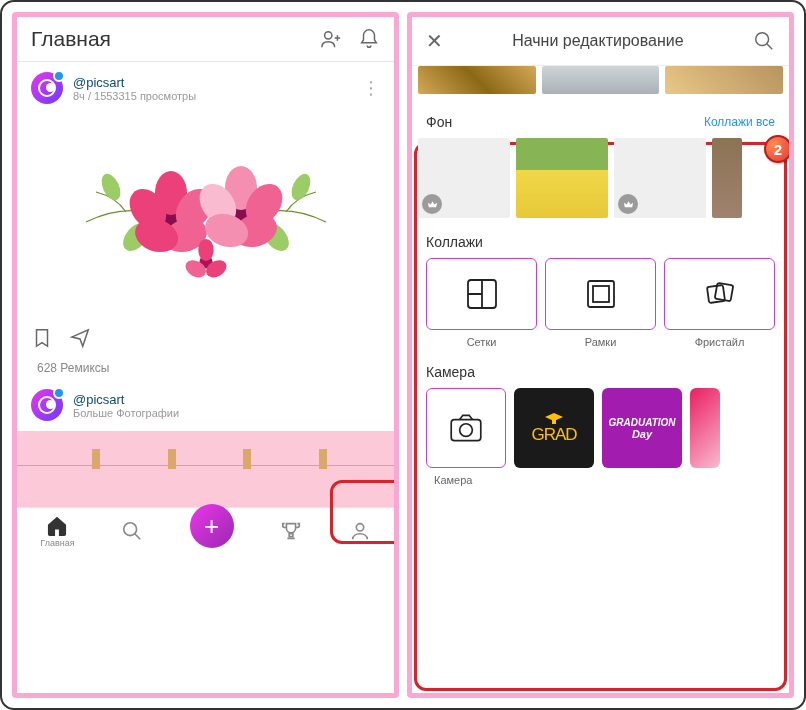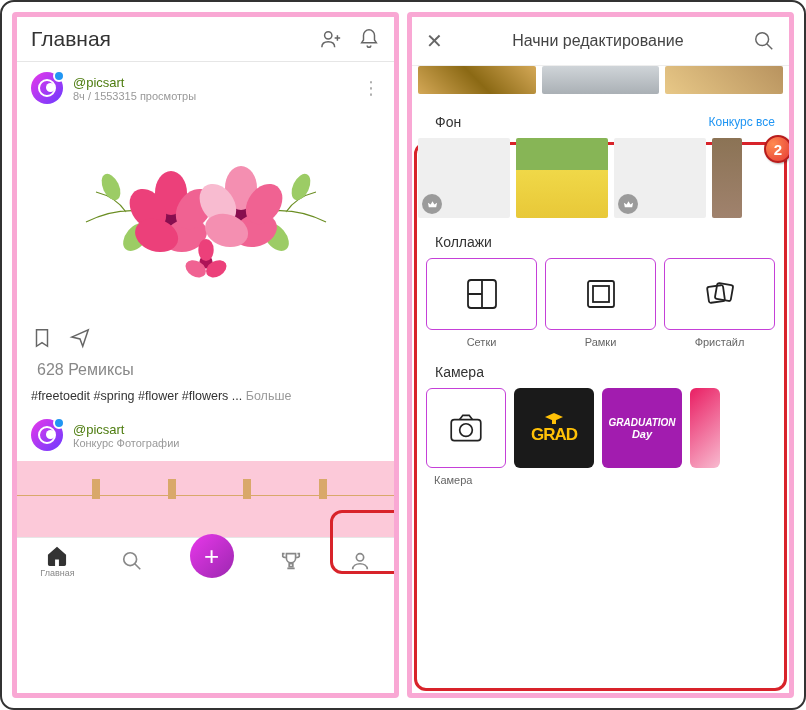--- a/index.html
+++ b/index.html
@@ -10,28 +10,28 @@
   .l-header { padding: 10px 14px; border-bottom: 1px solid #e6e6e6; display: flex; align-items: center; justify-content: space-between; }
   .l-header h1 { font-size: 21px; font-weight: 500; color: #333; }
   .l-header-icons { display: flex; gap: 16px; }
   .icon-svg { width: 22px; height: 22px; fill: none; stroke: #666; stroke-width: 1.6; }
   .post-head { display: flex; align-items: center; padding: 10px 14px; gap: 10px; position: relative; }
   .avatar { width: 32px; height: 32px; border-radius: 50%; background: linear-gradient(135deg,#e838ea,#6a3bff); display: flex; align-items: center; justify-content: center; position: relative; }
   .avatar-inner { width: 18px; height: 18px; border: 2px solid #fff; border-radius: 50%; position: relative; }
   .avatar-inner::after { content:""; position:absolute; width:9px; height:9px; background:#fff; border-radius:50%; top:2px; left:6px;}
   .verify { position:absolute; right:-2px; top:-2px; width:12px; height:12px; border-radius:50%; background:#2196f3; border:2px solid #fff;}
   .user-col { flex: 1; }
-  .uname { font-size: 13px; color: #4d7c0f; }
+  .uname { font-size: 13px; color: #0c4a6e; }
   .meta { font-size: 11px; color: #999; }
   .dots { color:#aaa; font-size:18px; }
   .post-img { width: 100%; height: 205px; display: flex; align-items: center; justify-content: center; }
   .flower-svg { width: 280px; height: 170px; }
   .post-actions { display:flex; align-items:center; padding: 8px 14px; gap:16px;}
   .apply-btn { margin-left:auto; background:#2196f3; color:#fff; border:none; padding:7px 14px; font-size:12px; border-radius:3px; letter-spacing:0.5px;}
-  .remixes { padding: 4px 20px; font-size:16px; color:#888;}
+  .remixes { padding: 4px 20px; font-size:12px; color:#888;}
   .tags { padding: 6px 14px; font-size:12.5px; color:#333;}
   .more { color:#999;}
   .post2-img { height:76px; background:#fcc9d9; position:relative; overflow:hidden;}
   .pin { position:absolute; width:8px; height:20px; background:#d9a86a; top:18px;}
   .rope { position:absolute; top:34px; left:0; right:0; height:1px; background:#d9a86a;}
   .navbar { border-top:1px solid #e6e6e6; background:#fff; display:flex; align-items:center; justify-content:space-around; padding:6px 0 2px; position:relative;}
   .nav-item { display:flex; flex-direction:column; align-items:center; gap:1px; color:#888;}
   .nav-item svg { width:22px; height:22px; stroke:#888; fill:none; stroke-width:1.8;}
   .nav-item.active svg { stroke:#333; fill:#333;}
   .nav-label { font-size:9px;}
@@ -43,39 +43,39 @@
   
   .r-header { padding: 12px 14px; display:flex; align-items:center; gap:10px; border-bottom:1px solid #eee;}
   .r-title { flex:1; text-align:center; font-size:16px; color:#444;}
   .close-x { font-size:20px; color:#666; cursor:pointer;}
   .thumbs-row { display:flex; gap:6px; padding:0 6px 4px; height:32px;}
   .thumb-s { flex:1; background:#c9b896; border-radius:2px; background-size:cover;}
   .tiger1 { background:linear-gradient(45deg,#d4a857,#8b6914,#d4a857);}
   .tiger2 { background:linear-gradient(#cfd4d8,#aab0b5);}
   .tiger3 { background:linear-gradient(45deg,#e8c887,#b8935f);}
   .section { padding: 16px 14px 8px; display:flex; justify-content:space-between; align-items:center;}
-  .sec-title { font-size:14px; color:#333;margin-left:9px;}
+  .sec-title { font-size:14px; color:#333;}
   .see-all { font-size:12px; color:#2196f3;}
   .bg-row { display:flex; gap:6px; padding:0 6px;}
   .bg-item { width:92px; height:80px; background:#efefef; position:relative; border-radius:2px; flex-shrink:0;}
   .sunflower { background:linear-gradient(#87b556 40%,#f0d848 40%,#e8c838);}
   .crown { position:absolute; bottom:4px; left:4px; width:20px; height:20px; border-radius:50%; background:rgba(120,120,120,0.7); display:flex; align-items:center; justify-content:center;}
   .crown svg { width:11px; height:11px; fill:#fff;}
   .bg4 { background:linear-gradient(#8b7355,#a0826d);}
   .collage-row { display:flex; gap:8px; padding:0 14px;}
   .collage-card { flex:1; display:flex; flex-direction:column; align-items:center; gap:6px;}
   .collage-box { width:100%; height:72px; border:1.5px solid #c540d8; border-radius:6px; display:flex; align-items:center; justify-content:center;}
   .collage-box svg { width:36px; height:36px; stroke:#222; fill:none; stroke-width:1.8;}
   .collage-label { font-size:11px; color:#666;}
   .camera-row { display:flex; gap:8px; padding:0 14px;}
   .cam-item { width:80px; height:80px; border-radius:6px; display:flex; align-items:center; justify-content:center; flex-shrink:0;}
   .cam1 { border:1.5px solid #c540d8; background:#fff;}
   .cam1 svg { width:38px; height:38px; stroke:#222; fill:none; stroke-width:1.6;}
   .grad1 { background:#1a1a1a; flex-direction:column; color:#ffc107;}
-  .grad1 .gt { font-weight:700; font-size:17px; letter-spacing:-1px;}
+  .grad1 .gt { font-weight:400; font-size:17px; letter-spacing:-1px;}
   .grad2 { background:#a21caf; flex-direction:column; color:#fff;}
   .grad2 .gt { font-weight:900; font-size:10px; font-style:italic;}
   .flower-thumb { background:linear-gradient(135deg,#e91e63,#f8bbd0); width:30px;}
   .cam-label { font-size:11px; color:#666; padding:6px 22px;}
   .hl2 { left:2px; top:76px; right:2px; bottom:2px; width:auto; height:auto;}
   .b2 { right:-8px; top:-10px;}
 </style>
 </head>
 <body>
 
@@ -147,30 +147,29 @@
 
     <div class="post-actions">
       <svg class="icon-svg" viewBox="0 0 24 24">
           <path d="M6 3h12v18l-6-4-6 4V3z"></path>
         </svg>
       <svg class="icon-svg" viewBox="0 0 24 24">
           <path d="M3 11l18-8-6 18-3-8-9-2z"></path>
         </svg>
     </div>
     <div class="remixes">628 Ремиксы</div>
-    <div class="tags"><span>#freetoedit #spring #flower #flowers ...</span> <span class="more">Больше</span></div>
 
     <div class="post-head">
       <div class="avatar">
           <div class="avatar-inner"></div>
           <div class="verify"></div>
         </div>
       <div class="user-col">
         <div class="uname">@picsart</div>
-        <div class="meta">Конкурс Фотографии</div>
+        <div class="meta">Больше Фотографии</div>
       </div>
     </div>
     <div class="post2-img">
       <div class="rope"></div>
       <div class="pin" style="left:20%"></div>
         <div class="pin" style="left:40%"></div>
         <div class="pin" style="left:60%"></div>
         <div class="pin" style="left:80%"></div>
     </div>
 
@@ -223,21 +222,21 @@
       </div>
 
       <div class="thumbs-row">
         <div class="thumb-s tiger1"></div>
         <div class="thumb-s tiger2"></div>
         <div class="thumb-s tiger3"></div>
       </div>
 
       <div class="section">
         <span class="sec-title">Фон</span>
-        <span class="see-all">Конкурс все</span>
+        <span class="see-all">Коллажи все</span>
       </div>
       <div class="bg-row">
         <div class="bg-item">
             <div class="crown">
               <svg viewBox="0 0 24 24">
                 <path d="M4 18h16l2-10-6 4-4-7-4 7-6-4 2 10z"></path>
               </svg>
             </div>
           </div>
         <div class="bg-item sunflower"></div>

